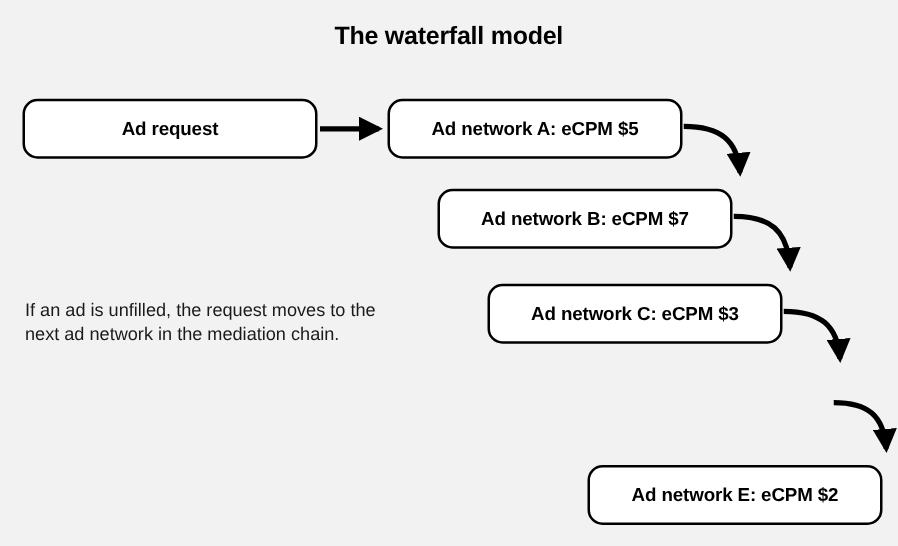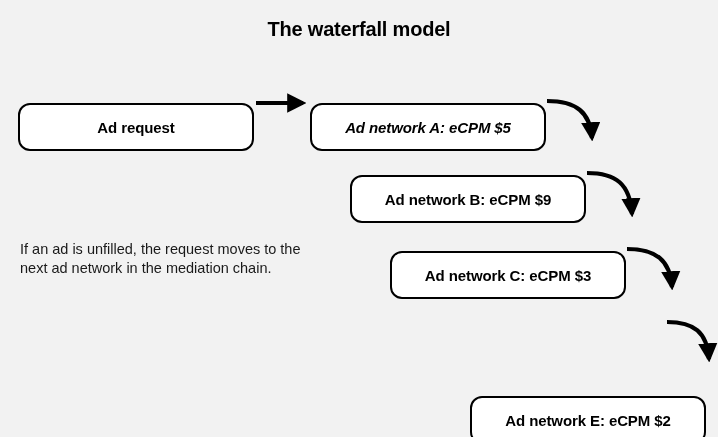--- a/index.html
+++ b/index.html
@@ -37,21 +37,20 @@
     border: 2px solid #000000;
     border-radius: 12px;
     display: flex;
     align-items: center;
     justify-content: center;
     font-size: 15px;
     font-weight: bold;
     color: #000000;
     letter-spacing: -0.1px;
     z-index: 2;
-    margin-top: 24px;
   }
   #caption {
     position: absolute;
     left: 20px;
     top: 240px;
     width: 288px;
     text-align: left;
     font-size: 14.5px;
     line-height: 19px;
     color: #1a1a1a;
@@ -89,26 +88,26 @@
 
     <path d="M 627 249 C 656 249 670 260 672 287" fill="none" stroke="#000000" stroke-width="4.2" marker-end="url(#ah)"></path>
 
     <path d="M 667 322 C 694 322 707 332 709 359" fill="none" stroke="#000000" stroke-width="4.2" marker-end="url(#ah)"></path>
   </svg>
 
   <div class="node" style="left:18px; top:79px; width:236px; height:48px;">
     <span>Ad request</span>
   </div>
 
-  <div class="node" style="left:310px; top:79px; width:236px; height:48px;font-style:italic;">
+  <div class="node" style="left:310px; top:79px; width:236px; height:48px;">
     <span>Ad network A: eCPM $5</span>
   </div>
 
   <div class="node" style="left:350px; top:151px; width:236px; height:48px;">
-    <span>Ad network B: eCPM $9</span>
+    <span>Ad network B: eCPM $7</span>
   </div>
 
   <div class="node" style="left:390px; top:227px; width:236px; height:48px;">
     <span>Ad network C: eCPM $3</span>
   </div>
 
 
   <div class="node" style="left:470px; top:372px; width:236px; height:48px;">
     <span>Ad network E: eCPM $2</span>
   </div>

